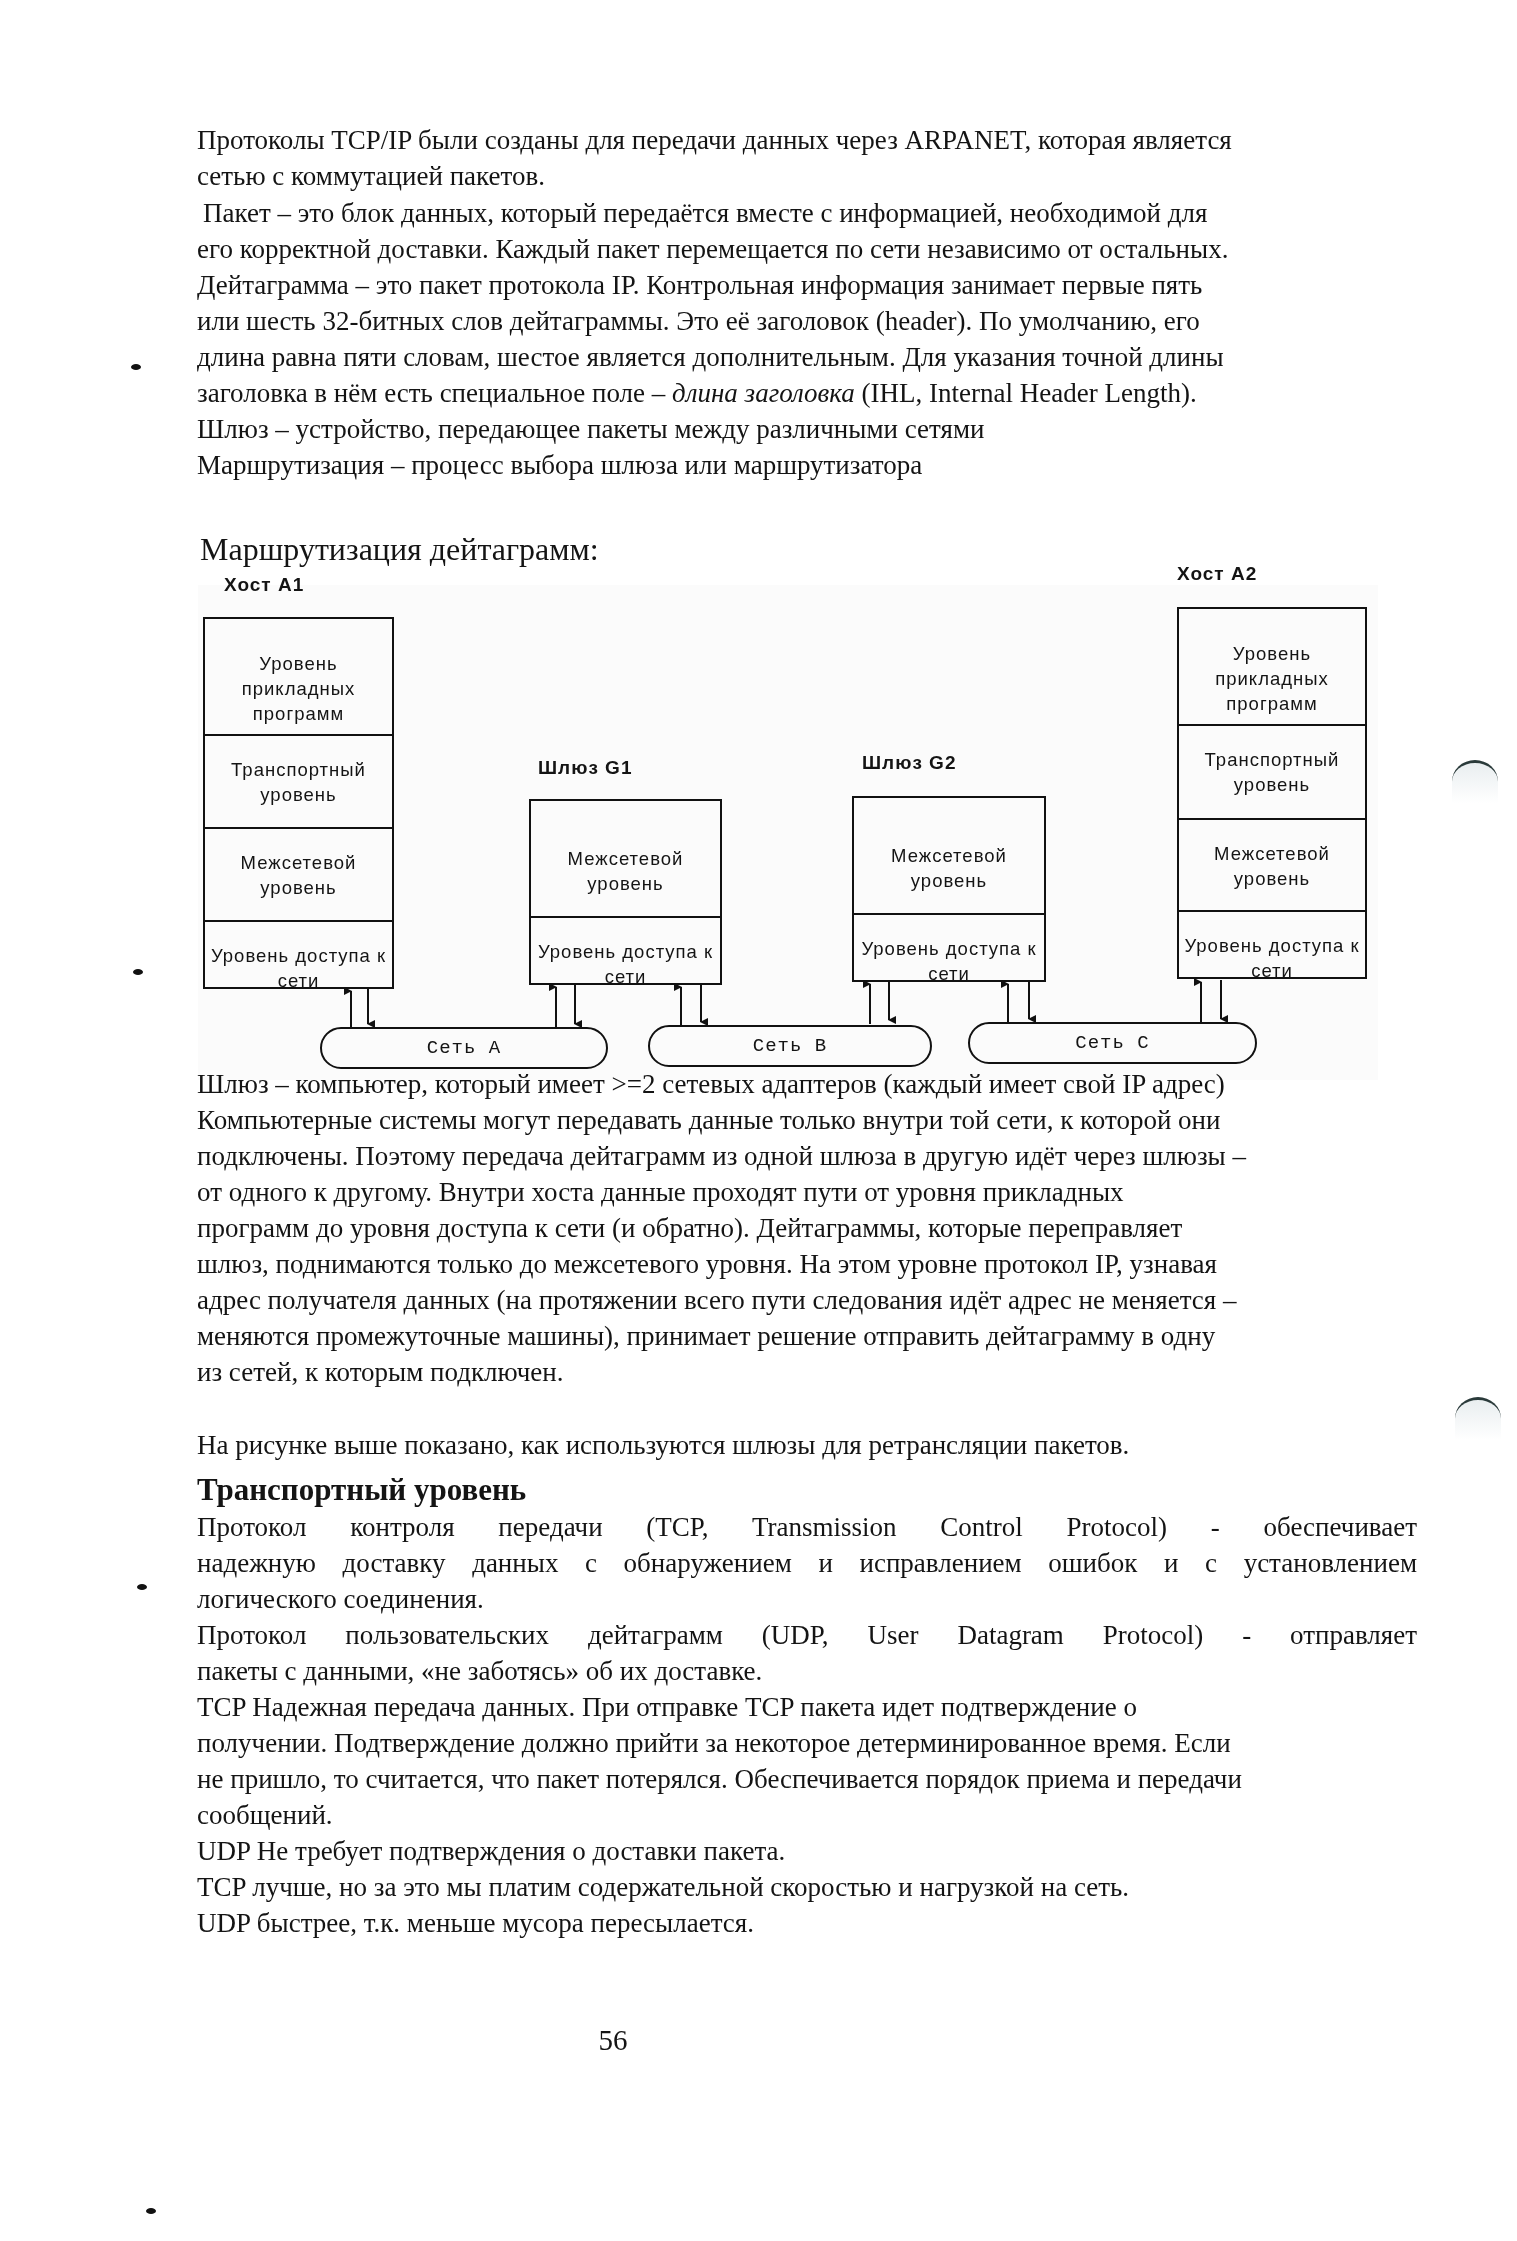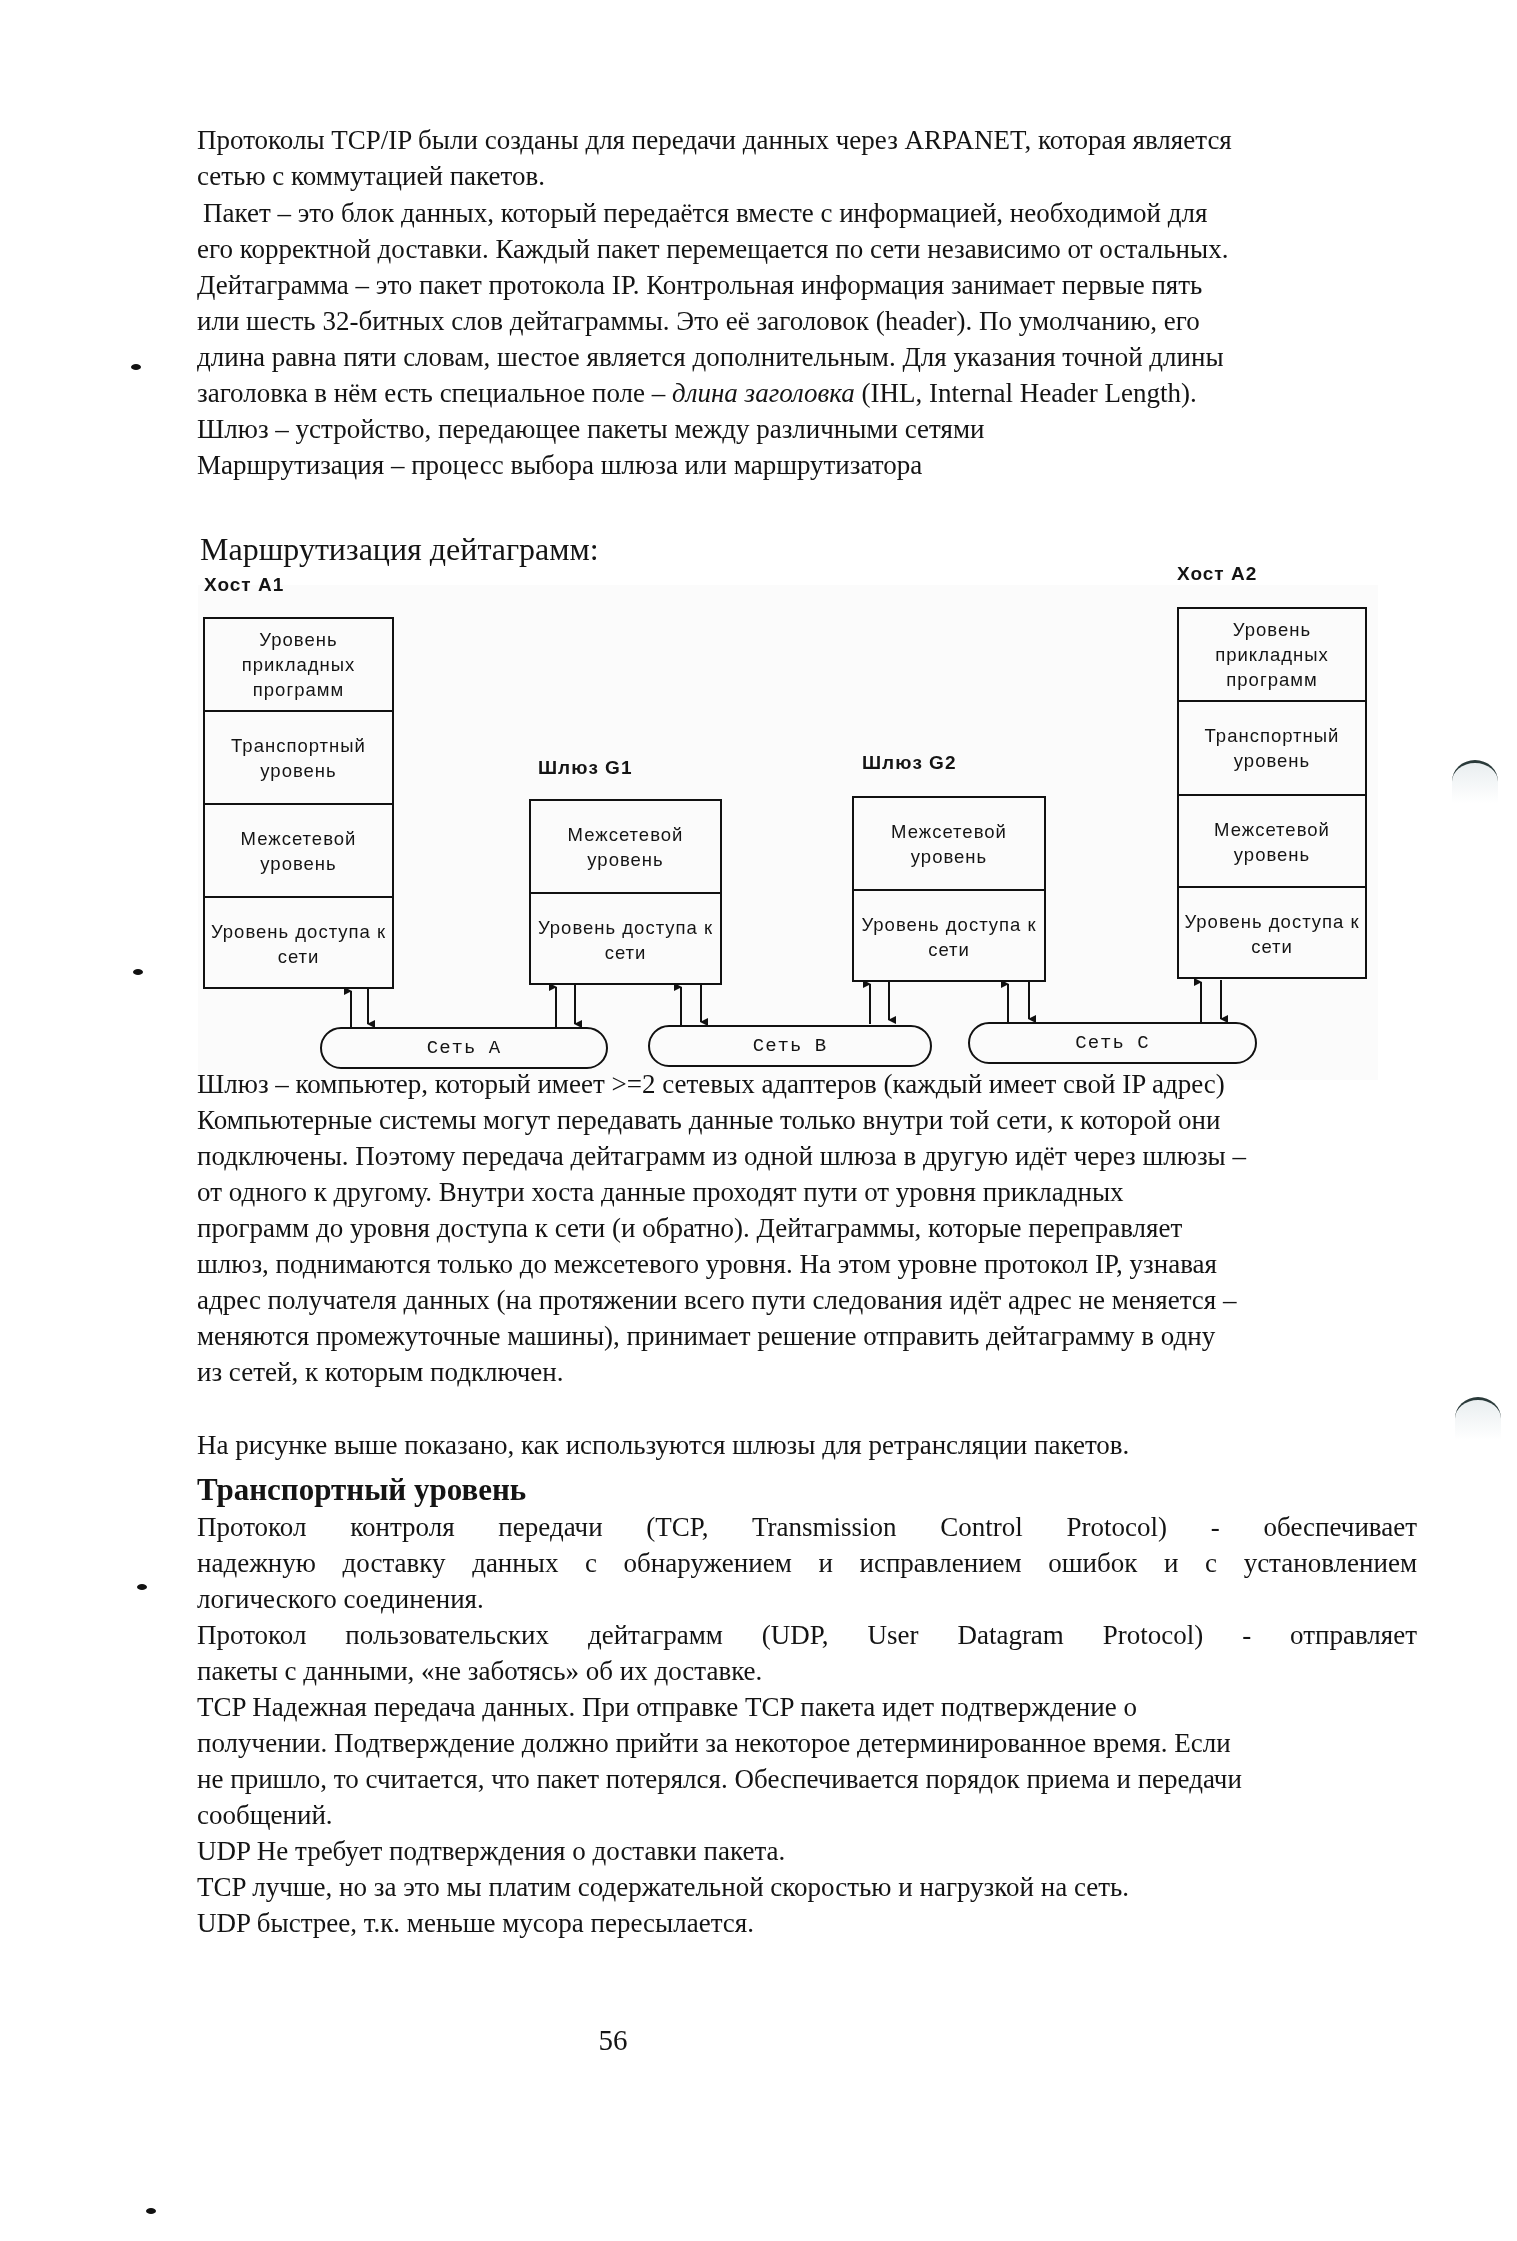--- a/index.html
+++ b/index.html
@@ -10,21 +10,21 @@
   .ln i { font-style: italic; }
   .just { width: 1220px; text-align: justify; text-align-last: justify; }
   .heading2 { font-size: 31px; }
   .diag-title { position: absolute; left: 200px; top: 530px; font-size: 32px; line-height: 38px; text-align: right; }
   .dg { position: absolute; font-family: "Liberation Sans", "DejaVu Sans", sans-serif; }
   .lbl { font-weight: bold; font-size: 19px; letter-spacing: 1px; }
   .stack { position: absolute; border: 2px solid #111; background: transparent; }
   .cell { position: absolute; left: 0; right: 0; border-top: 2px solid #111; display: flex;
           align-items: center; justify-content: center; text-align: center;
           font-family: "Liberation Sans", "DejaVu Sans", sans-serif; font-size: 18.5px; line-height: 25px;
-          letter-spacing: 1px; font-weight: 500; }
+          letter-spacing: 1px; font-weight: 500; margin-top: 24px; }
   .cell.first { border-top: none; }
   .net { position: absolute; border: 2px solid #111; border-radius: 22px; height: 38px;
          display: flex; align-items: center; justify-content: center;
          font-family: Liberation Mono, monospace; font-size: 19px; letter-spacing: 1px; }
   svg.arrows { position: absolute; left: 0; top: 0; pointer-events: none; }
   .diag-bg { position: absolute; left: 198px; top: 585px; width: 1180px; height: 495px; background: #fbfbfb; }
   .mark { position: absolute; width: 10px; height: 6px; background: #111; border-radius: 50%; }
   .punch { position: absolute; width: 46px; height: 40px; border-radius: 50% 50% 0 0; 
            border-top: 3px solid #2a3a3a; background: linear-gradient(#e9eef0, #ffffff); }
   .pagenum { position: absolute; left: 0; width: 1226px; text-align: center; top: 2024px; font-size: 29px; }
@@ -42,21 +42,21 @@
 <div class="ln" style="top:305px">или шесть 32-битных слов дейтаграммы. Это её заголовок (header). По умолчанию, его</div>
 <div class="ln" style="top:341px">длина равна пяти словам, шестое является дополнительным. Для указания точной длины</div>
 <div class="ln" style="top:377px"><span>заголовка в нём есть специальное поле – </span><i>длина заголовка</i><span> (IHL, Internal Header Length).</span></div>
 
 <div class="ln" style="top:413px"><b>Шлюз</b><span> –  устройство, передающее пакеты между различными сетями</span></div>
 <div class="ln" style="top:449px"><b>Маршрутизация</b><span> – процесс выбора шлюза или маршрутизатора</span></div>
 
 <div class="diag-title">Маршрутизация дейтаграмм:</div>
 <div class="diag-bg"></div>
 
-<div class="dg lbl" style="left:204px;top:574px">Хост A1</div>
+<div class="dg lbl" style="left:224px;top:574px">Хост A1</div>
 <div class="dg lbl" style="left:538px;top:757px">Шлюз G1</div>
 <div class="dg lbl" style="left:862px;top:752px">Шлюз G2</div>
 <div class="dg lbl" style="left:1177px;top:563px">Хост A2</div>
 
 <div class="stack" style="left:203px;top:617px;width:187px;height:368px">
   <div class="cell first" style="top:0;height:91px">Уровень прикладных программ</div>
   <div class="cell" style="top:91px;height:91px">Транспортный уровень</div>
   <div class="cell" style="top:184px;height:91px">Межсетевой уровень</div>
   <div class="cell" style="top:277px;height:91px">Уровень доступа к сети</div>
 </div>

